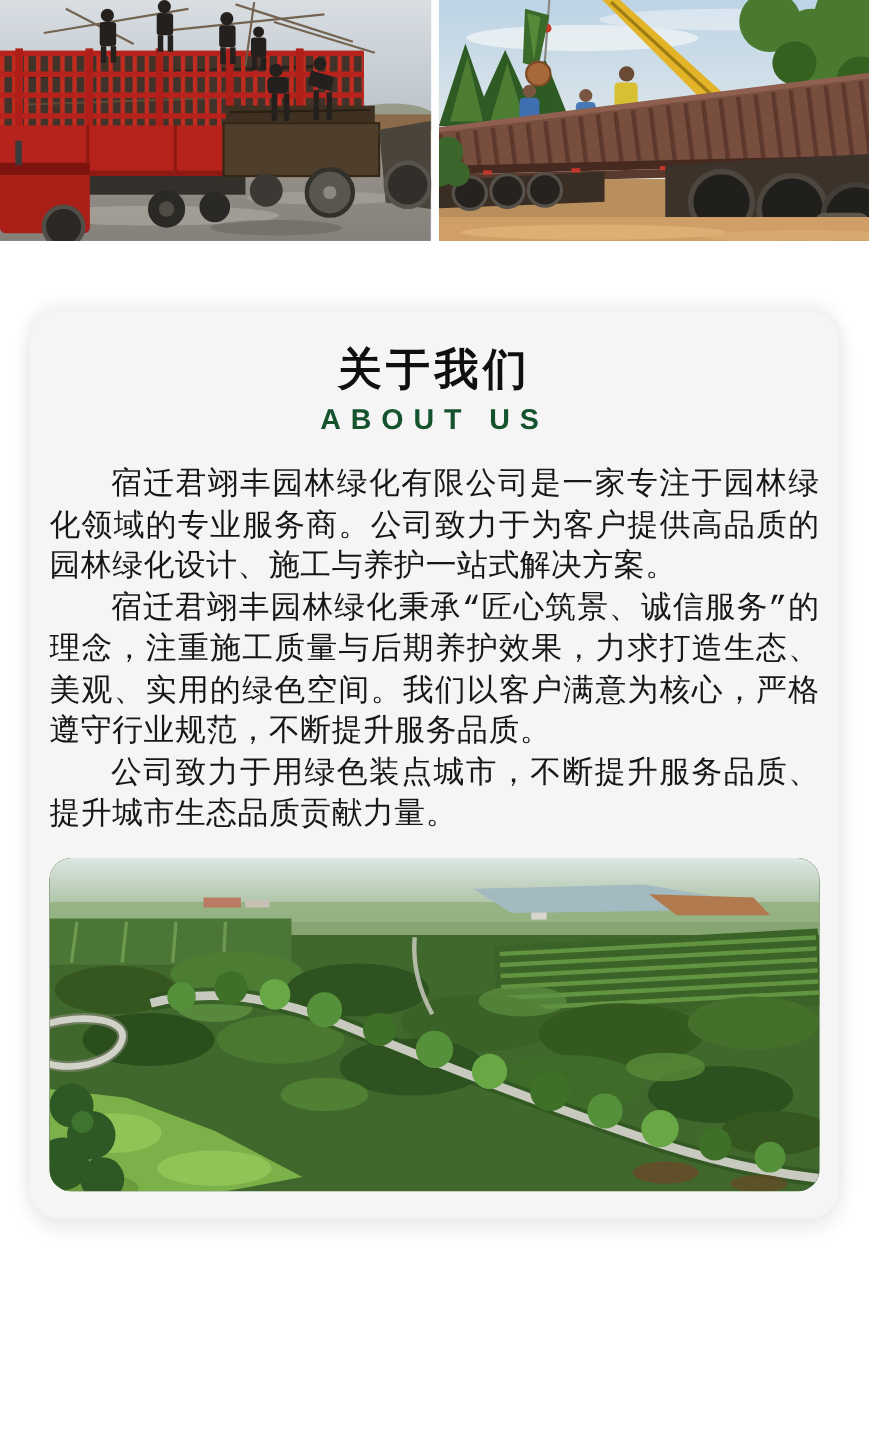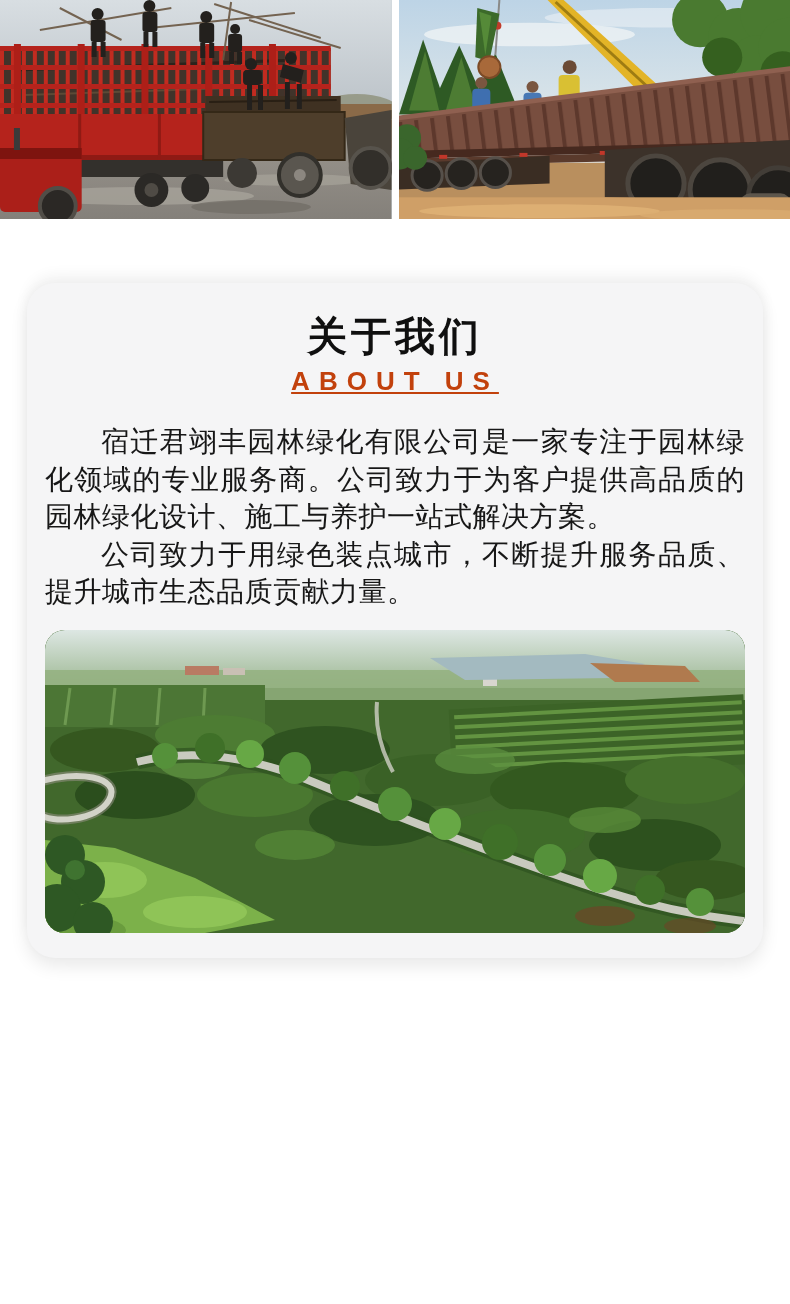--- a/index.html
+++ b/index.html
@@ -11,25 +11,25 @@
   .photo-row{display:flex;gap:7px;height:219px;}
   .photo{flex:1;overflow:hidden;background:#cfd6da;}
   .photo svg{display:block;width:100%;height:100%;}
 
   
   .about-card{margin:64px 27px 0;background:#f5f5f6;border-radius:28px;
               padding:30px 18px 25px;
               box-shadow:0 -8px 14px rgba(0,0,0,.05),0 8px 18px rgba(0,0,0,.09);}
   .about-title{margin:0;text-align:center;color:#0f0f0f;
                font-size:40px;font-weight:800;letter-spacing:4px;line-height:46px;}
-  .about-subtitle{margin-top:7px;text-align:center;color:#c2410c;
-                  font-size:26px;font-weight:700;letter-spacing:9px;line-height:30px;text-decoration:underline;}
+  .about-subtitle{margin-top:7px;text-align:center;color:#14532d;
+                  font-size:26px;font-weight:700;letter-spacing:9px;line-height:30px;}
   .about-text{margin-top:27px;color:#171717;font-size:28px;line-height:37.5px;
               letter-spacing:.5px;text-align:justify;}
-  .about-text p{margin:0;text-indent:2em;}
+  .about-text p{margin:0;text-indent:2em;font-family:Liberation Mono, monospace;}
 
   .nursery-photo{width:700px;height:303px;margin:19px auto 0;border-radius:20px;
                  overflow:hidden;background:#41682c;}
   .nursery-photo svg{display:block;width:100%;height:100%;}
 </style>
 </head>
 <body>
 
 <div class="page">
 
@@ -228,20 +228,21 @@
       </svg>
     </figure>
   </div>
 
   <section class="about-card">
     <h1 class="about-title">关于我们</h1>
     <div class="about-subtitle">ABOUT US</div>
 
     <div class="about-text">
       <p>宿迁君翊丰园林绿化有限公司是一家专注于园林绿化领域的专业服务商。公司致力于为客户提供高品质的园林绿化设计、施工与养护一站式解决方案。</p>
+      <p>宿迁君翊丰园林绿化秉承“匠心筑景、诚信服务”的理念，注重施工质量与后期养护效果，力求打造生态、美观、实用的绿色空间。我们以客户满意为核心，严格遵守行业规范，不断提升服务品质。</p>
       <p>公司致力于用绿色装点城市，不断提升服务品质、提升城市生态品质贡献力量。</p>
     </div>
 
     <div class="nursery-photo">
       <svg viewBox="0 0 700 303" preserveAspectRatio="none">
         <defs>
           <linearGradient id="haze" x1="0" y1="0" x2="0" y2="1">
             <stop offset="0" stop-color="#dde7e3"></stop>
               <stop offset="1" stop-color="#9cb791"></stop>
           </linearGradient>

